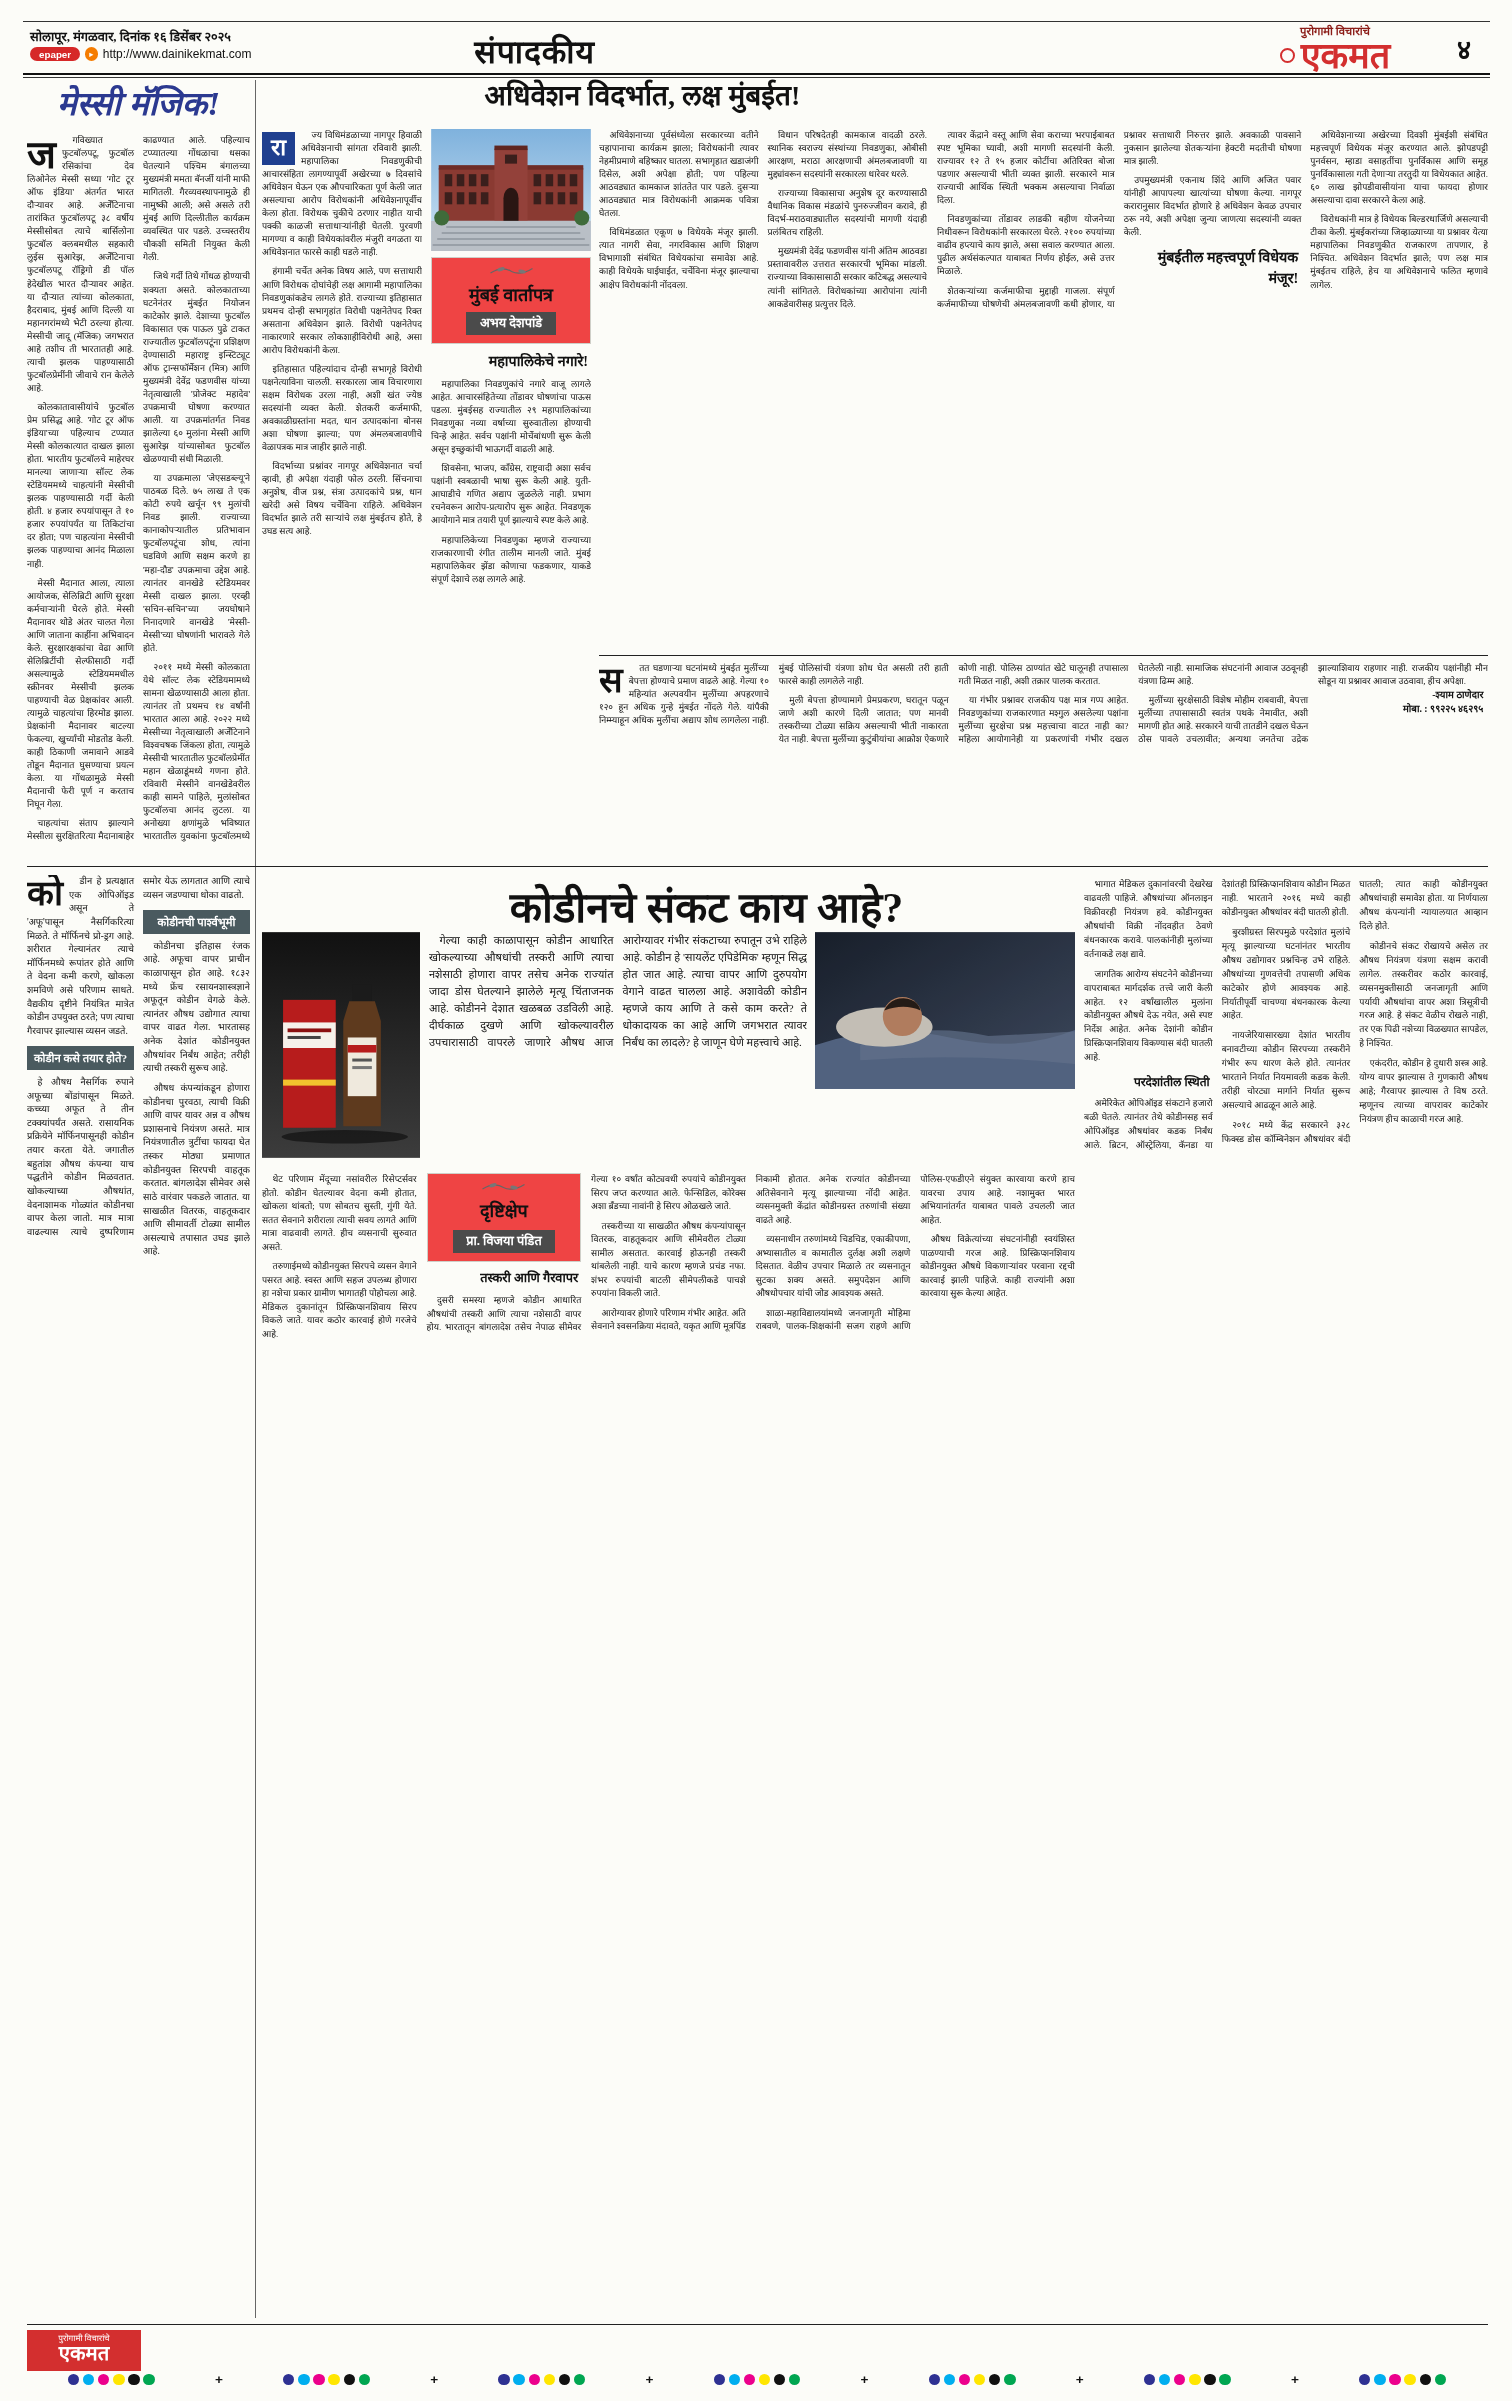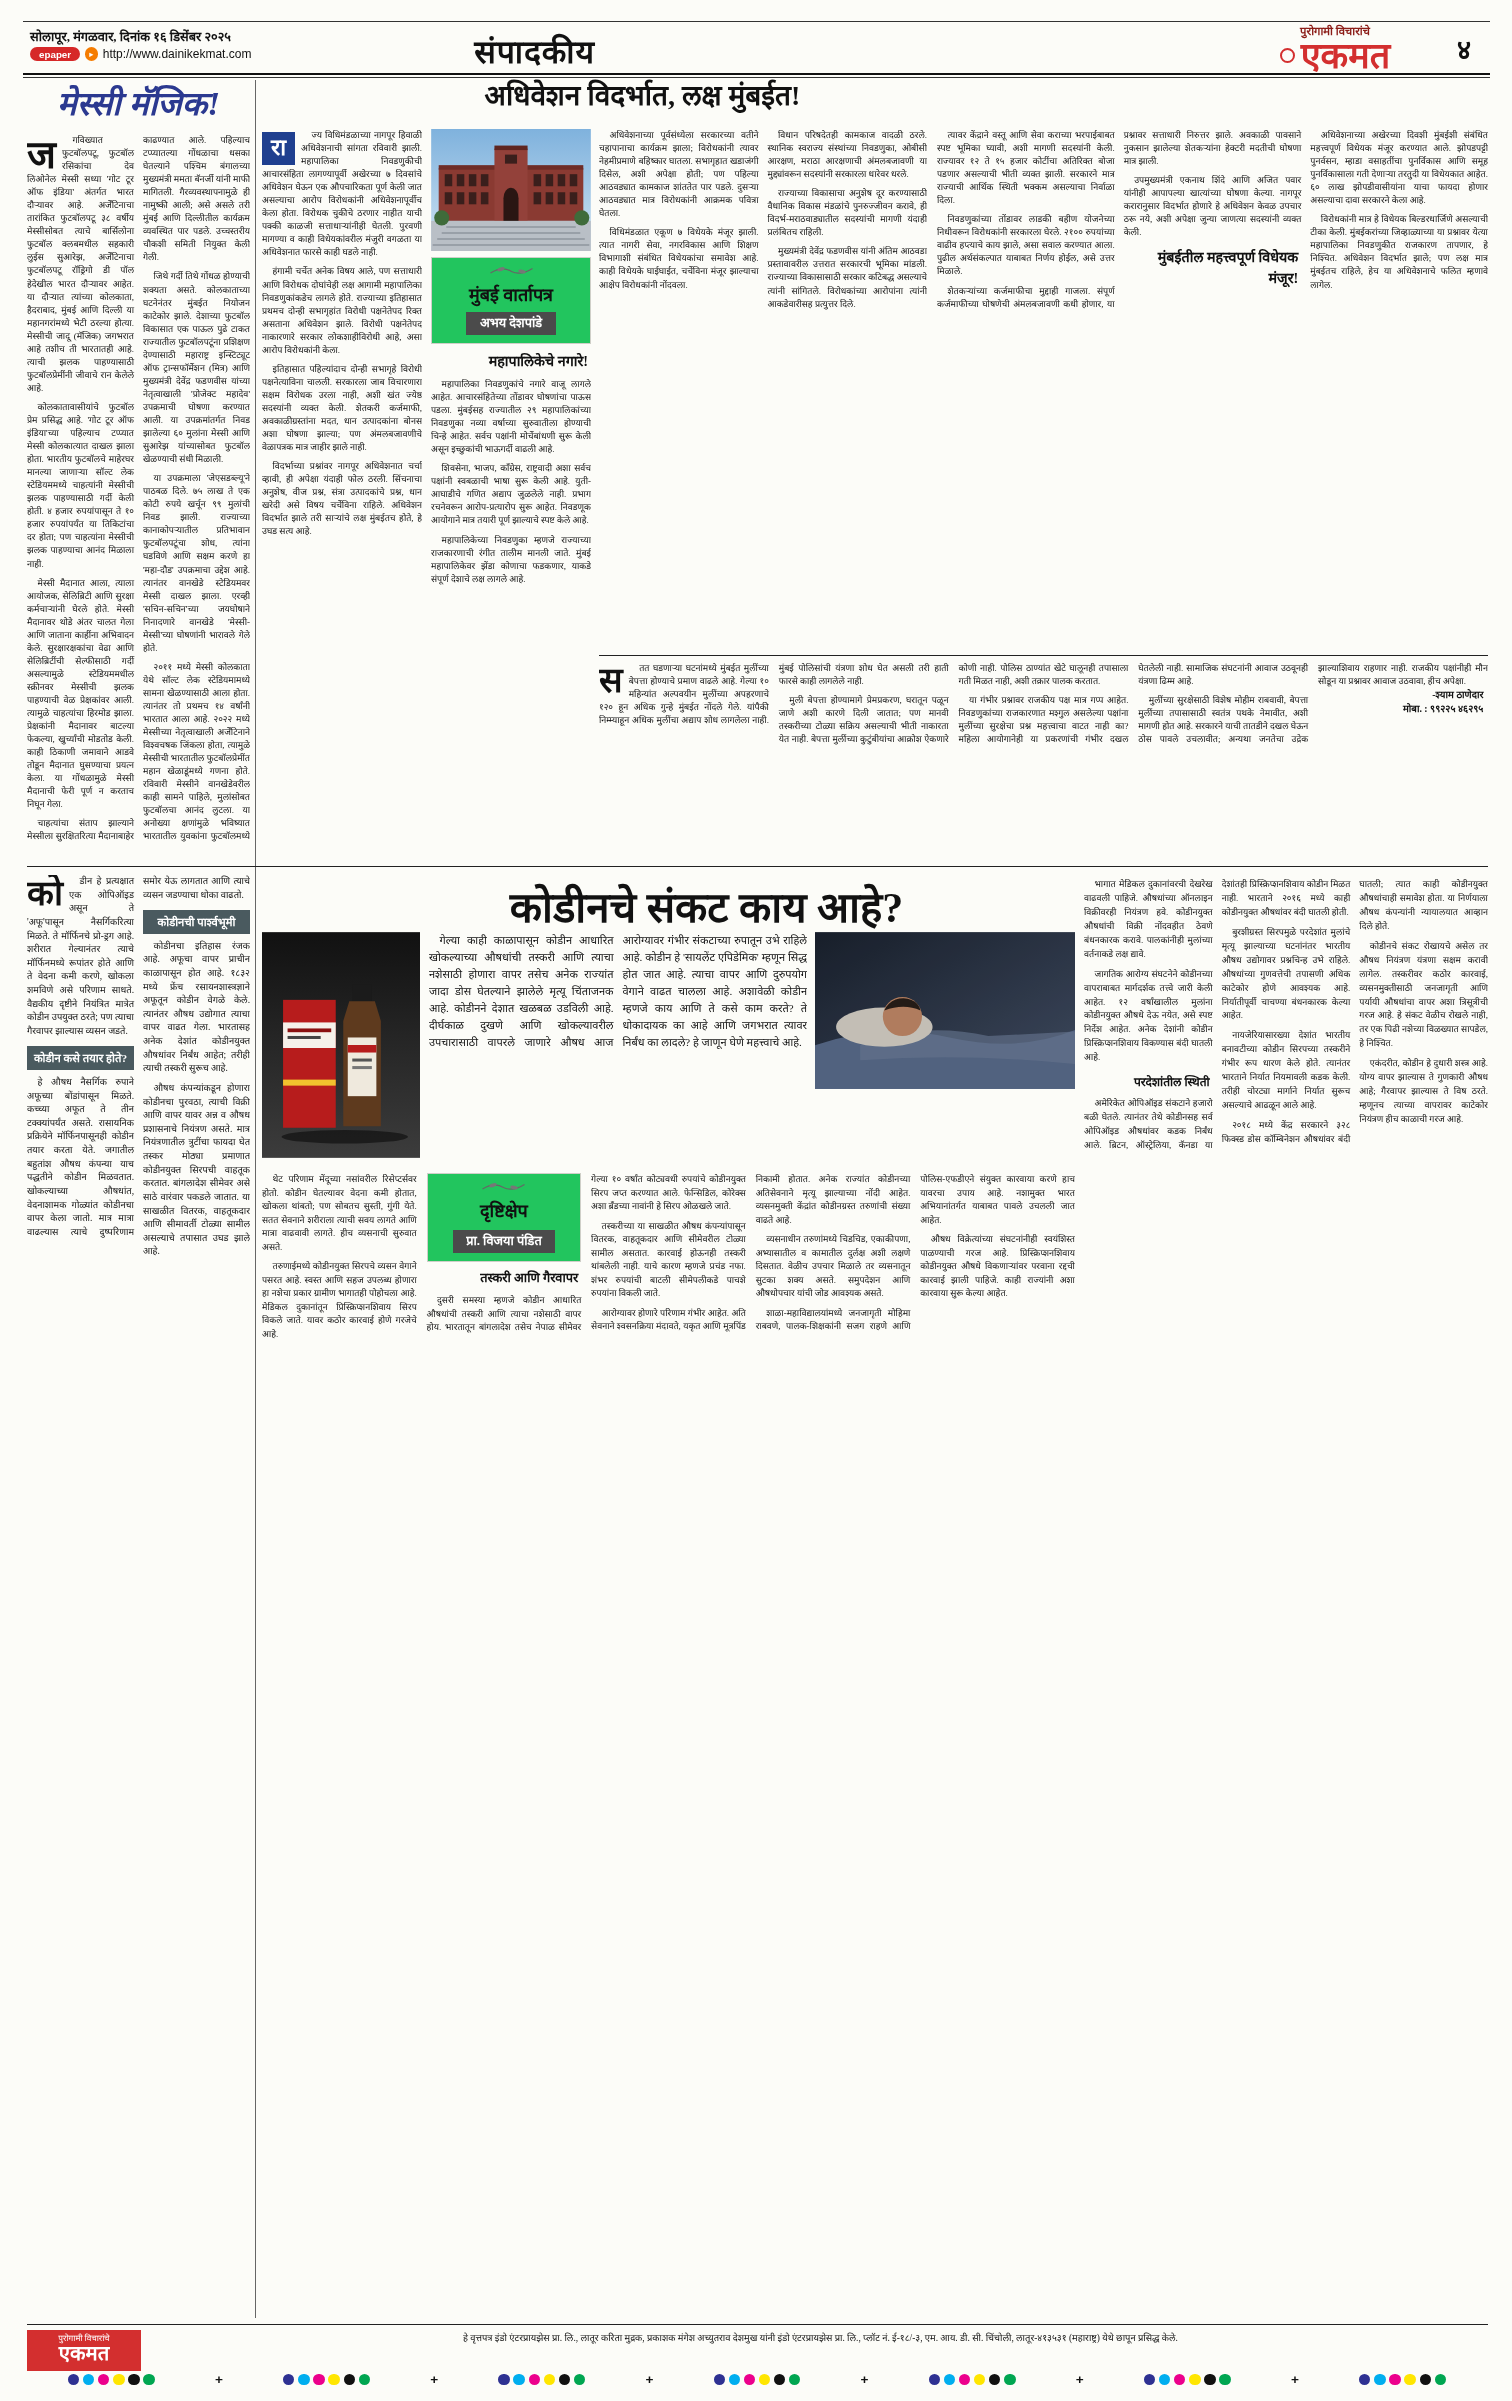--- a/index.html
+++ b/index.html
@@ -43,21 +43,21 @@
   .messi-body { height:720px; }
 
   
   .adh { position:absolute; left:262px; top:78px; width:1226px; height:783px; }
   .adh-head { position:absolute; left:0; top:3px; width:761px; font-size:28px; line-height:1.1; font-weight:bold; text-align:center; }
   .adh-col1 { position:absolute; left:0; top:51px; width:160px; height:727px; }
   .adh-col2 { position:absolute; left:169px; top:51px; width:160px; height:727px; overflow:hidden; }
   .adh-cols34 { position:absolute; left:337px; top:51px; width:328px; height:518px; }
   .adh-cols567 { position:absolute; left:675px; top:51px; width:551px; height:518px; }
   .photo-frame { width:100%; display:block; }
-  .kicker-box { background:#22c55e; border:0.8px solid #cfcfc8; text-align:center; padding:6px 3px 7.5px; margin:6px 0; break-inside:avoid; }
+  .kicker-box { background:#ef4444; border:0.8px solid #cfcfc8; text-align:center; padding:6px 3px 7.5px; margin:6px 0; break-inside:avoid; }
   .kicker-title { font-size:18px; font-weight:bold; margin-top:1.5px; }
   .kicker-author { background:#4b4b4b; color:#fff; font-size:12.8px; font-weight:bold; display:inline-block; padding:2.3px 13.6px; margin-top:4.5px; }
 
   
   .mulinche { position:absolute; left:337px; top:577px; width:889px; height:206px; border-top:1.5px solid #222; padding-top:6px; }
   .mulinche-head { font-size:30px; font-weight:bold; text-align:center; margin-bottom:7.5px; }
   .mulinche-body { height:148px; }
   .signature { text-align:right; font-weight:bold; font-size:9.8px; padding-right:4.5px; break-inside:avoid; }
 
   
@@ -345,21 +345,20 @@
         </div>
     </div>
   </div>
 
   <div class="hrule" style="left:27px; top:2324px; width:1461px;"></div>
   <div class="foot-logo">
     <div class="t">पुरोगामी विचारांचे</div>
     <div class="n">एकमत</div>
   </div>
   <div class="foot-text">
-    <div>हे वृत्तपत्र इंडो एंटरप्रायझेस प्रा. लि., लातूर करिता मुद्रक, प्रकाशक मंगेश अच्युतराव देशमुख यांनी इंडो एंटरप्रायझेस प्रा. लि., प्लॉट नं. ई-१८/-३, एम. आय. डी. सी. चिंचोली, लातूर-४१३५३१ (महाराष्ट्र) येथे छापून प्रसिद्ध केले.</div>
   </div>
   <div class="reg-row">
       <span class="reg-group">
         <span class="reg-dot" style="background: rgb(46, 49, 146);"></span>
         <span class="reg-dot" style="background: rgb(0, 174, 239);"></span>
         <span class="reg-dot" style="background: rgb(236, 0, 140);"></span>
         <span class="reg-dot" style="background: rgb(255, 230, 0);"></span>
         <span class="reg-dot" style="background: rgb(17, 17, 17);"></span>
         <span class="reg-dot" style="background: rgb(0, 166, 81);"></span>
       </span>

